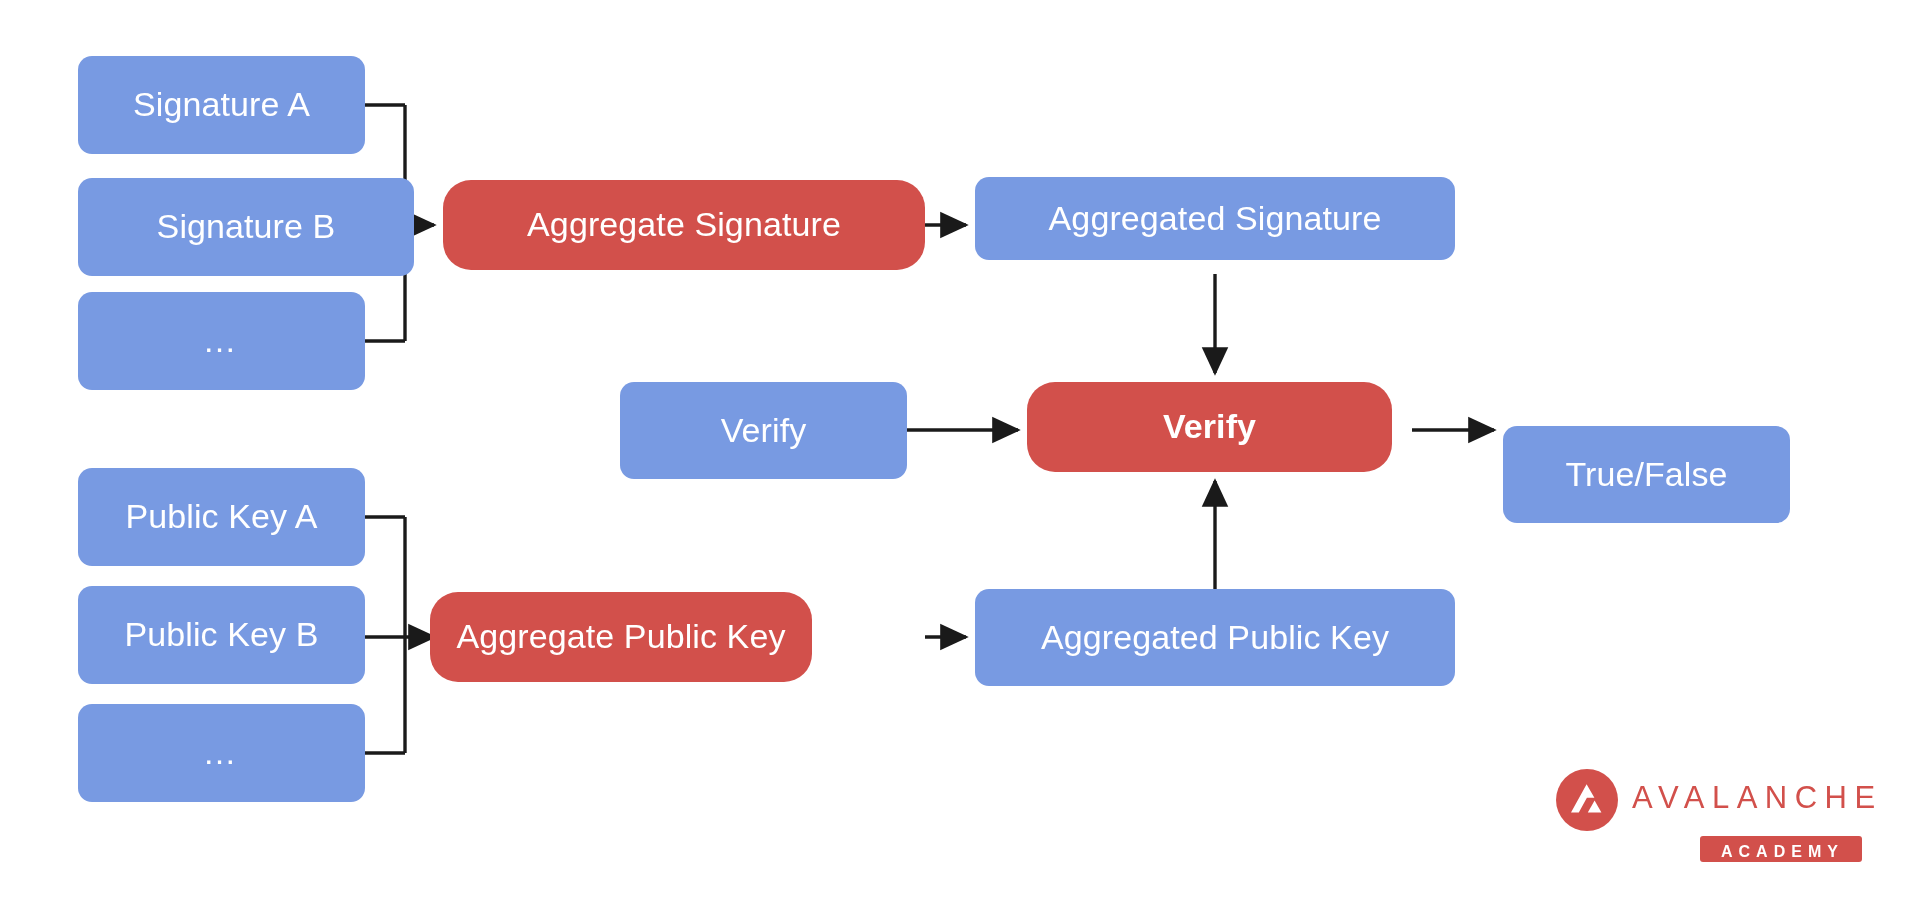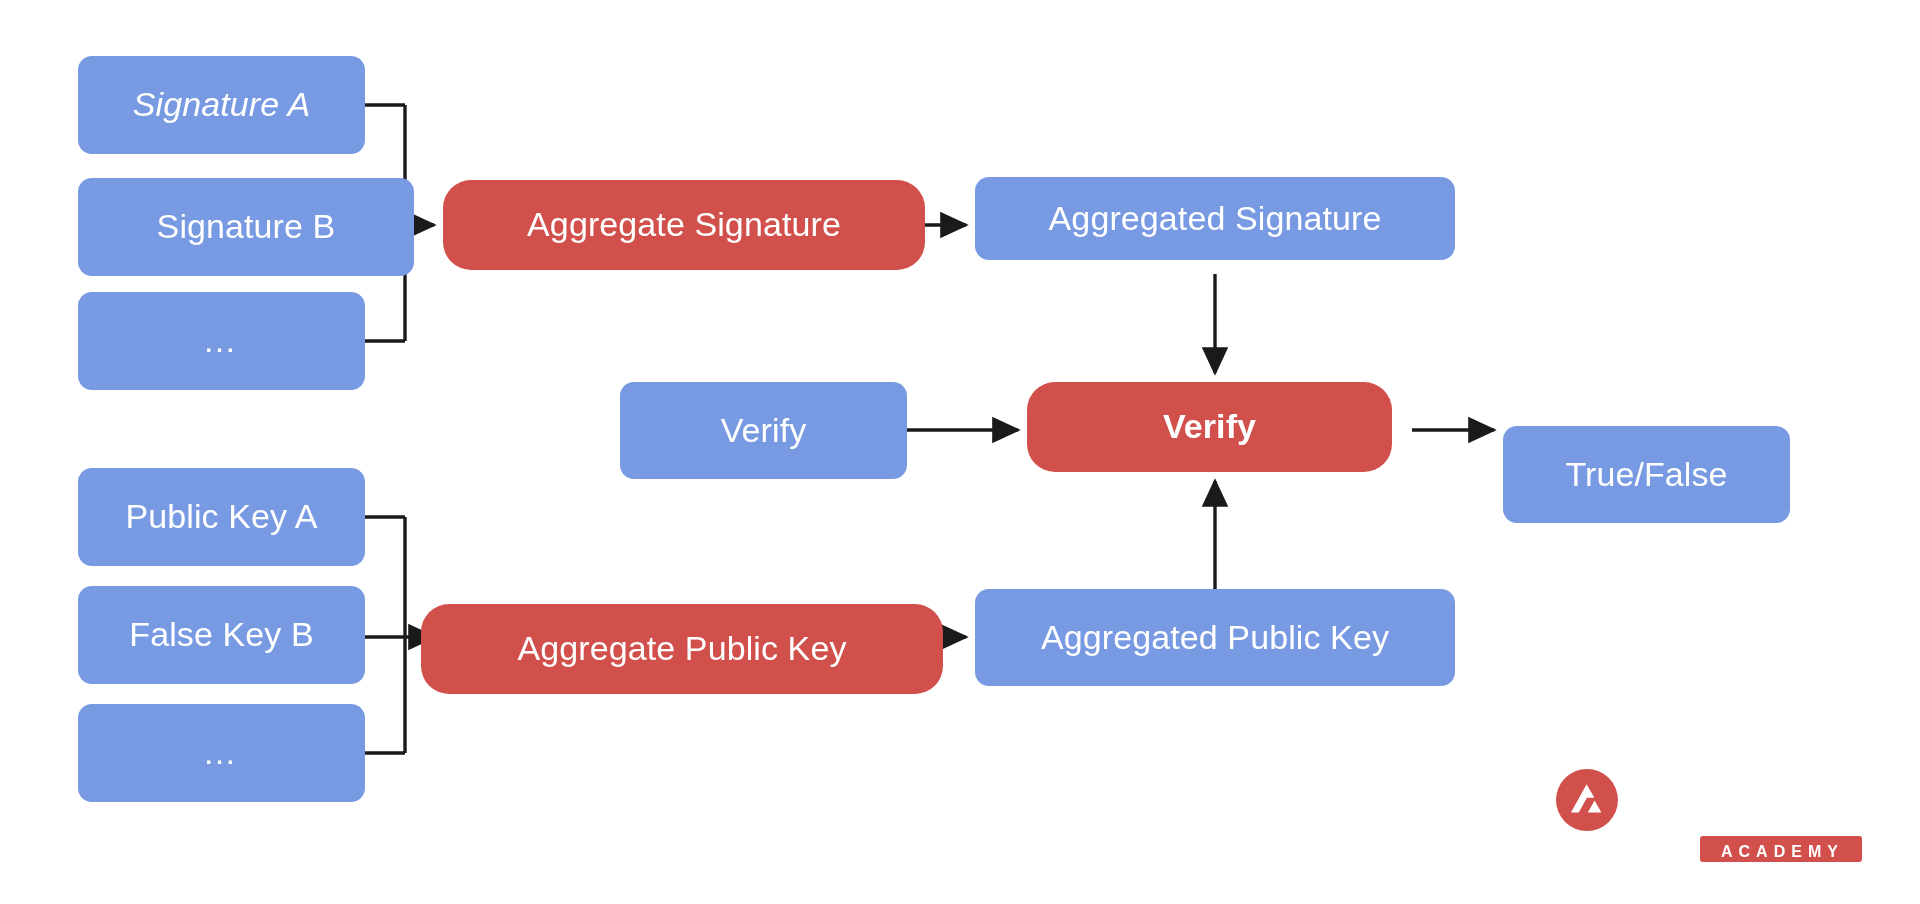--- a/index.html
+++ b/index.html
@@ -135,21 +135,21 @@
         <path d="M365,637 L434,637" marker-end="url(#arrowhead)"></path>
       </g>
 
       <path d="M925,637 L966,637" marker-end="url(#arrowhead)"></path>
 
       <path d="M1215,589 L1215,481" marker-end="url(#arrowhead)"></path>
     </g>
   </svg>
 
   <div id="nodes">
-      <div class="node blue" style="left: 78px; top: 56px; width: 287px; height: 98px; font-style: italic;">
+      <div class="node blue" style="left: 78px; top: 56px; width: 287px; height: 98px;">
         <span class="label">Signature A</span>
       </div>
       <div class="node blue" style="left: 78px; top: 178px; width: 336px; height: 98px;">
         <span class="label">Signature B</span>
       </div>
       <div class="node blue dots" style="left: 78px; top: 292px; width: 287px; height: 98px;">
         <span class="label">…</span>
       </div>
       <div class="node red" style="left: 443px; top: 180px; width: 482px; height: 90px;">
         <span class="label">Aggregate Signature</span>
@@ -163,38 +163,39 @@
       <div class="node red bold" style="left: 1027px; top: 382px; width: 365px; height: 90px;">
         <span class="label">Verify</span>
       </div>
       <div class="node blue" style="left: 1503px; top: 382px; width: 287px; height: 97px; margin-top: 44px;">
         <span class="label">True/False</span>
       </div>
       <div class="node blue" style="left: 78px; top: 468px; width: 287px; height: 98px;">
         <span class="label">Public Key A</span>
       </div>
       <div class="node blue" style="left: 78px; top: 586px; width: 287px; height: 98px;">
-        <span class="label">False Key B</span>
+        <span class="label">Public Key B</span>
       </div>
       <div class="node blue dots" style="left: 78px; top: 704px; width: 287px; height: 98px;">
         <span class="label">…</span>
       </div>
-      <div class="node red" style="left: 421px; top: 592px; width: 522px; height: 90px; margin-top: 12px;">
+      <div class="node red" style="left: 430px; top: 592px; width: 382px; height: 90px;">
         <span class="label">Aggregate Public Key</span>
       </div>
       <div class="node blue" style="left: 975px; top: 589px; width: 480px; height: 97px;">
         <span class="label">Aggregated Public Key</span>
       </div>
     </div>
 
   <div id="logo">
     <div class="mark">
       <svg width="62" height="62" viewBox="0 0 62 62" xmlns="http://www.w3.org/2000/svg" aria-hidden="true">
         <path d="M30.6 15.2 L38.4 28.8 L30.9 28.8 L22.8 43.4 L15.0 43.4 Z" fill="#ffffff"></path>
         <path d="M38.6 31.6 L45.4 43.4 L31.8 43.4 Z" fill="#ffffff"></path>
       </svg>
     </div>
+    <div class="wordmark">AVALANCHE</div>
     <div class="academy-pill">
       <span>ACADEMY</span>
     </div>
   </div>
 
 </div>
 
 </body></html>

